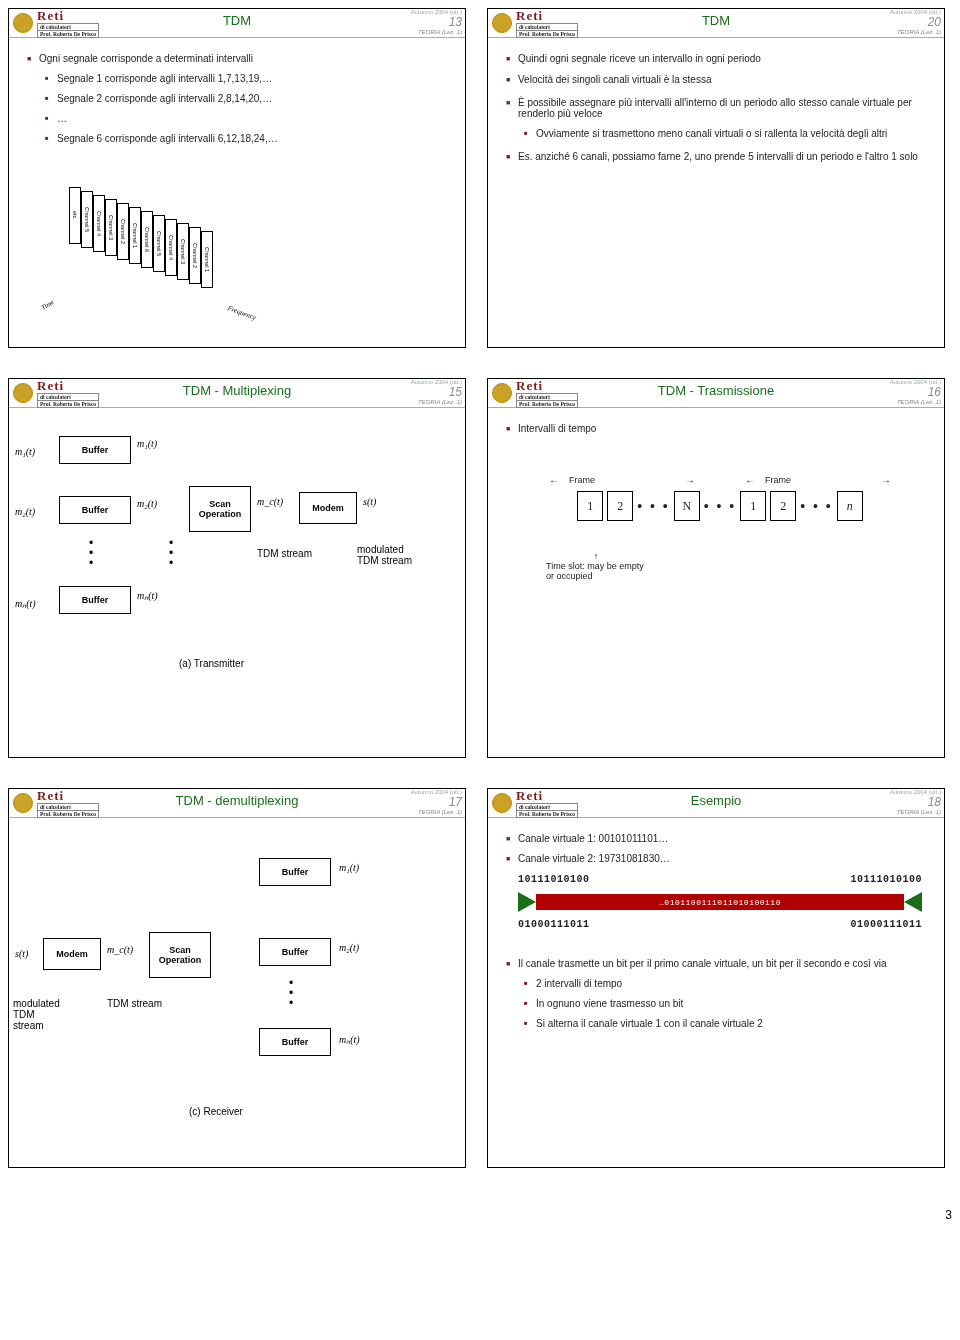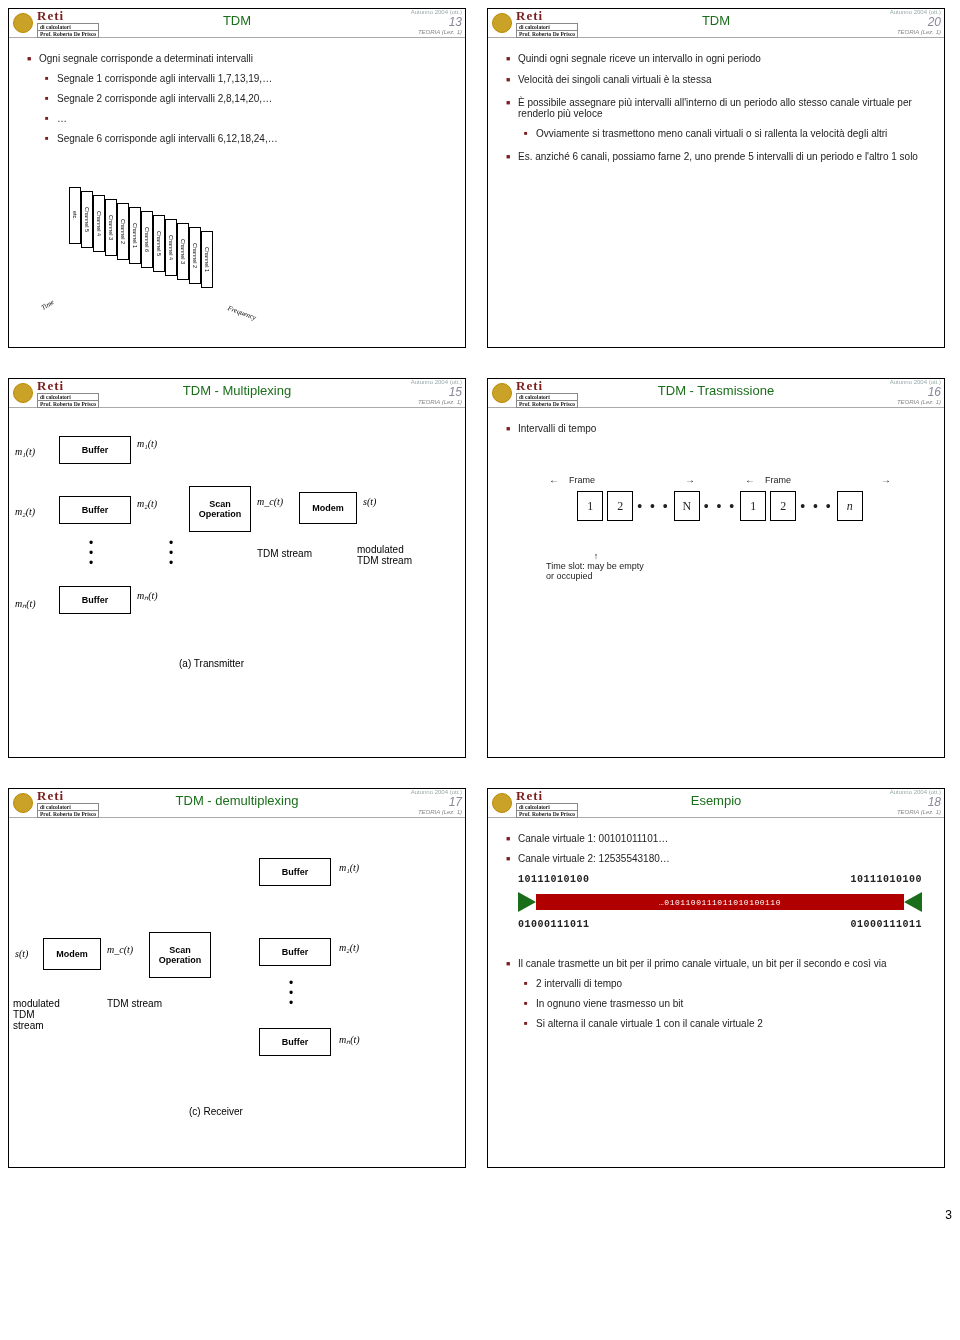--- a/index.html
+++ b/index.html
@@ -453,21 +453,21 @@
       <div class="slide-title">Esempio</div>
       <div class="slide-meta">
         <div>Autunno 2004 (ott.)</div>
         <div class="num">18</div>
         <div class="teo">TEORIA (Lez. 1)</div>
       </div>
     </div>
     <div class="slide-body">
       <ul class="b">
         <li><span>Canale virtuale 1:  00101011101…</span></li>
-        <li><span>Canale virtuale 2:  12535543180…</span></li>
+        <li><span>Canale virtuale 2:  19731081830…</span></li>
       </ul>
 
       <div class="wire-row">
         <span class="bits" style="left:0;top:0">10111010100</span>
         <span class="bits" style="right:0;top:0">10111010100</span>
         <div class="tri l"></div>
         <div class="wire">
             <span>…0101100111011010100110</span>
           </div>
         <div class="tri r"></div>

